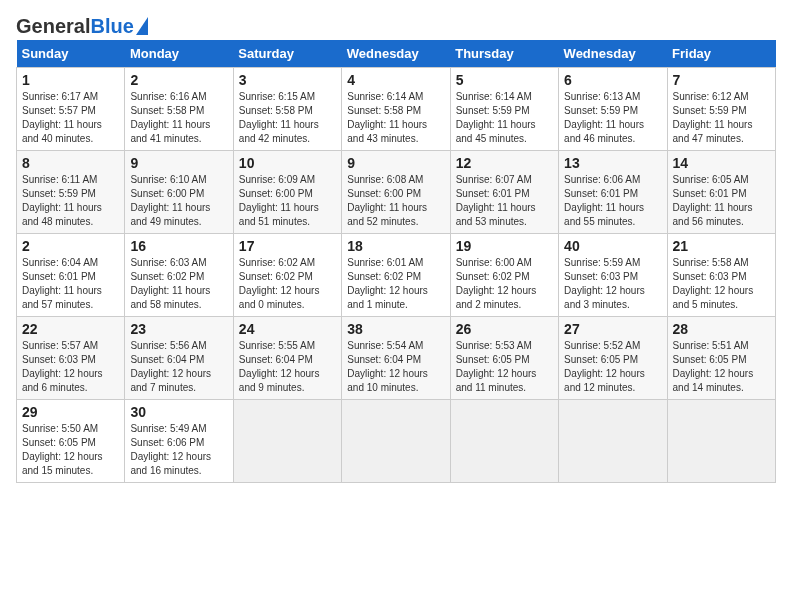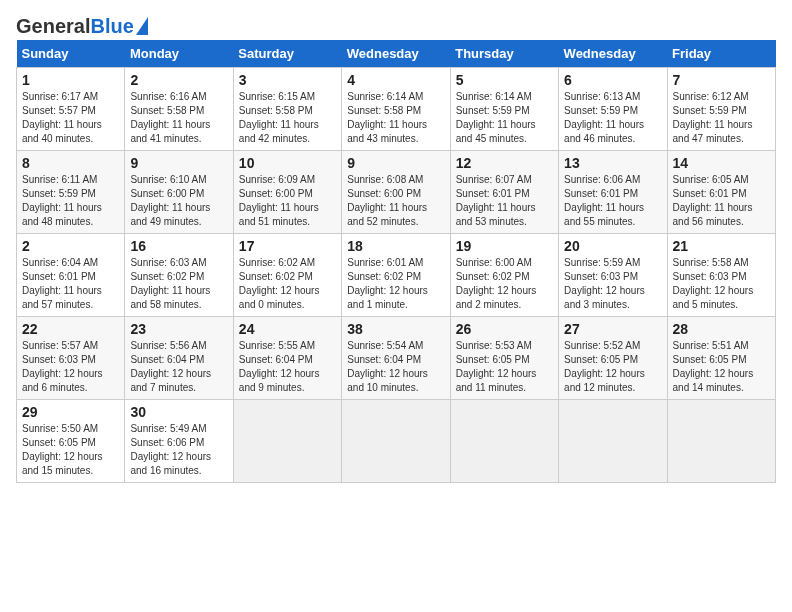--- a/index.html
+++ b/index.html
@@ -195,21 +195,21 @@
         </td>
         <td>
           <span class="day-num">18</span>
           <div class="cell-text">Sunrise: 6:01 AM<br>Sunset: 6:02 PM<br>Daylight: 12 hours<br>and 1 minute.</div>
         </td>
         <td>
           <span class="day-num">19</span>
           <div class="cell-text">Sunrise: 6:00 AM<br>Sunset: 6:02 PM<br>Daylight: 12 hours<br>and 2 minutes.</div>
         </td>
         <td>
-          <span class="day-num">20</span>
+          <span class="day-num">40</span>
           <div class="cell-text">Sunrise: 5:59 AM<br>Sunset: 6:03 PM<br>Daylight: 12 hours<br>and 3 minutes.</div>
         </td>
         <td>
           <span class="day-num">21</span>
           <div class="cell-text">Sunrise: 5:58 AM<br>Sunset: 6:03 PM<br>Daylight: 12 hours<br>and 5 minutes.</div>
         </td>
       </tr>
       <tr>
         <td>
           <span class="day-num">22</span>

